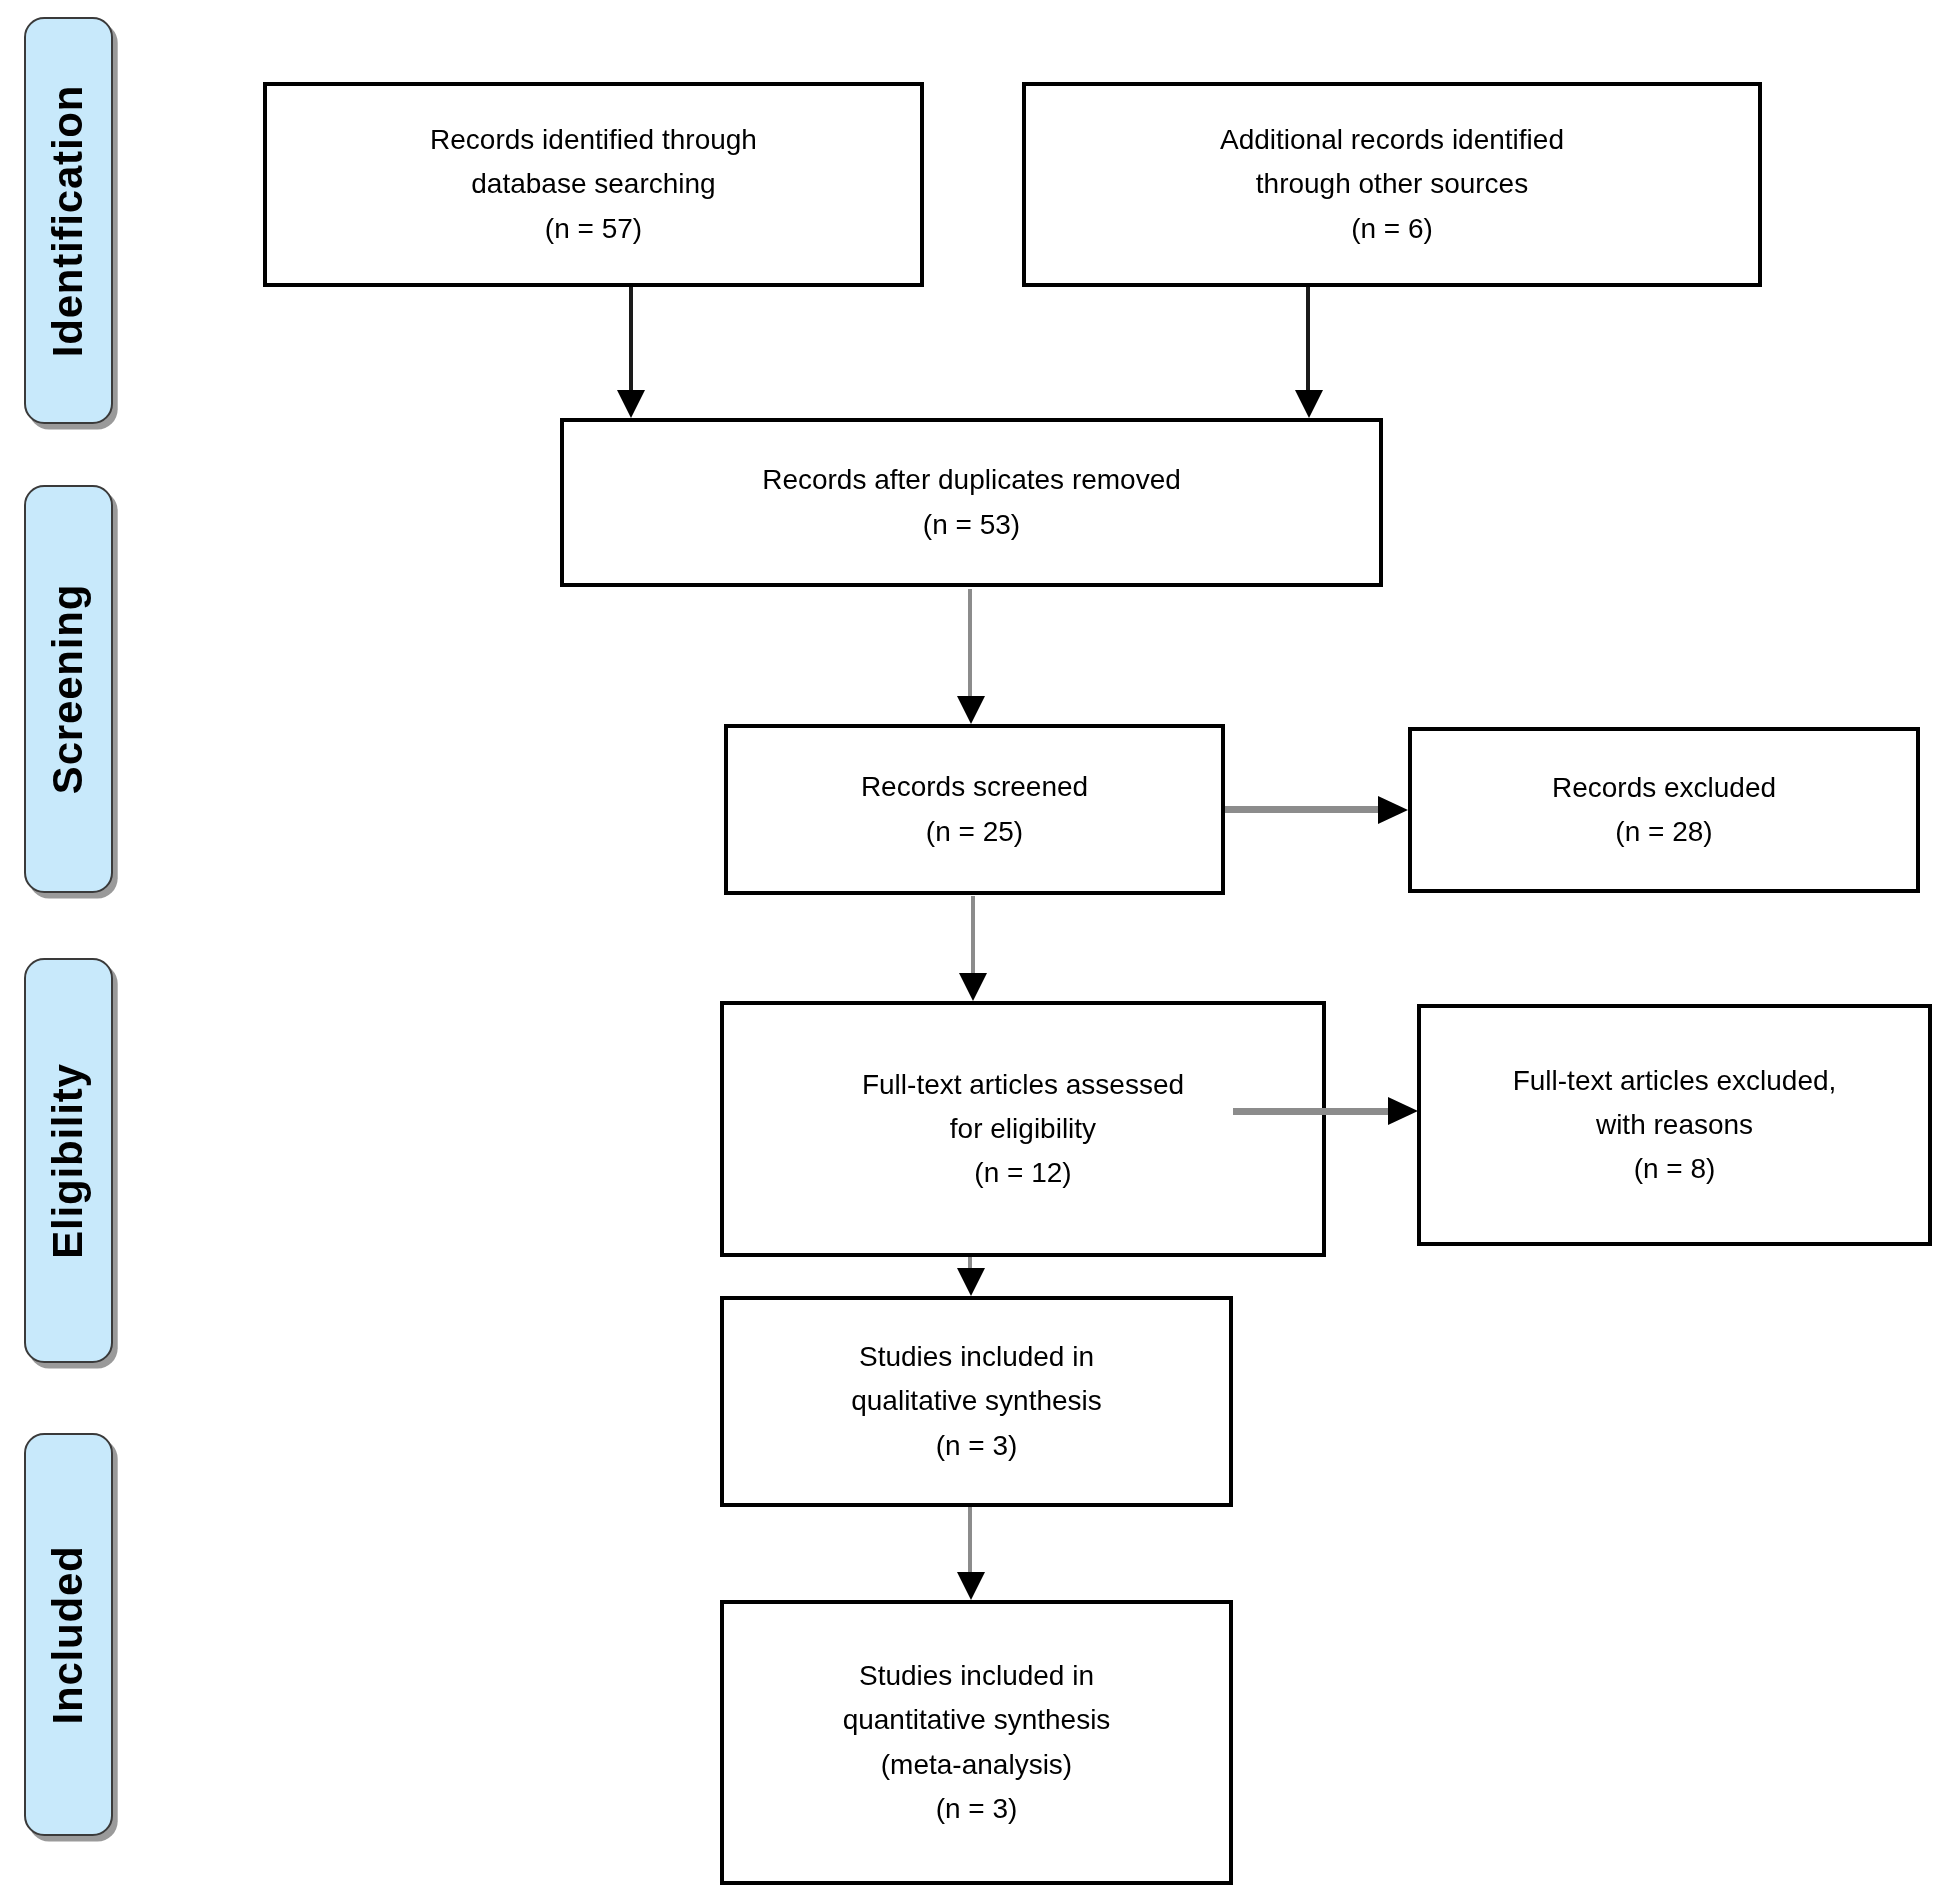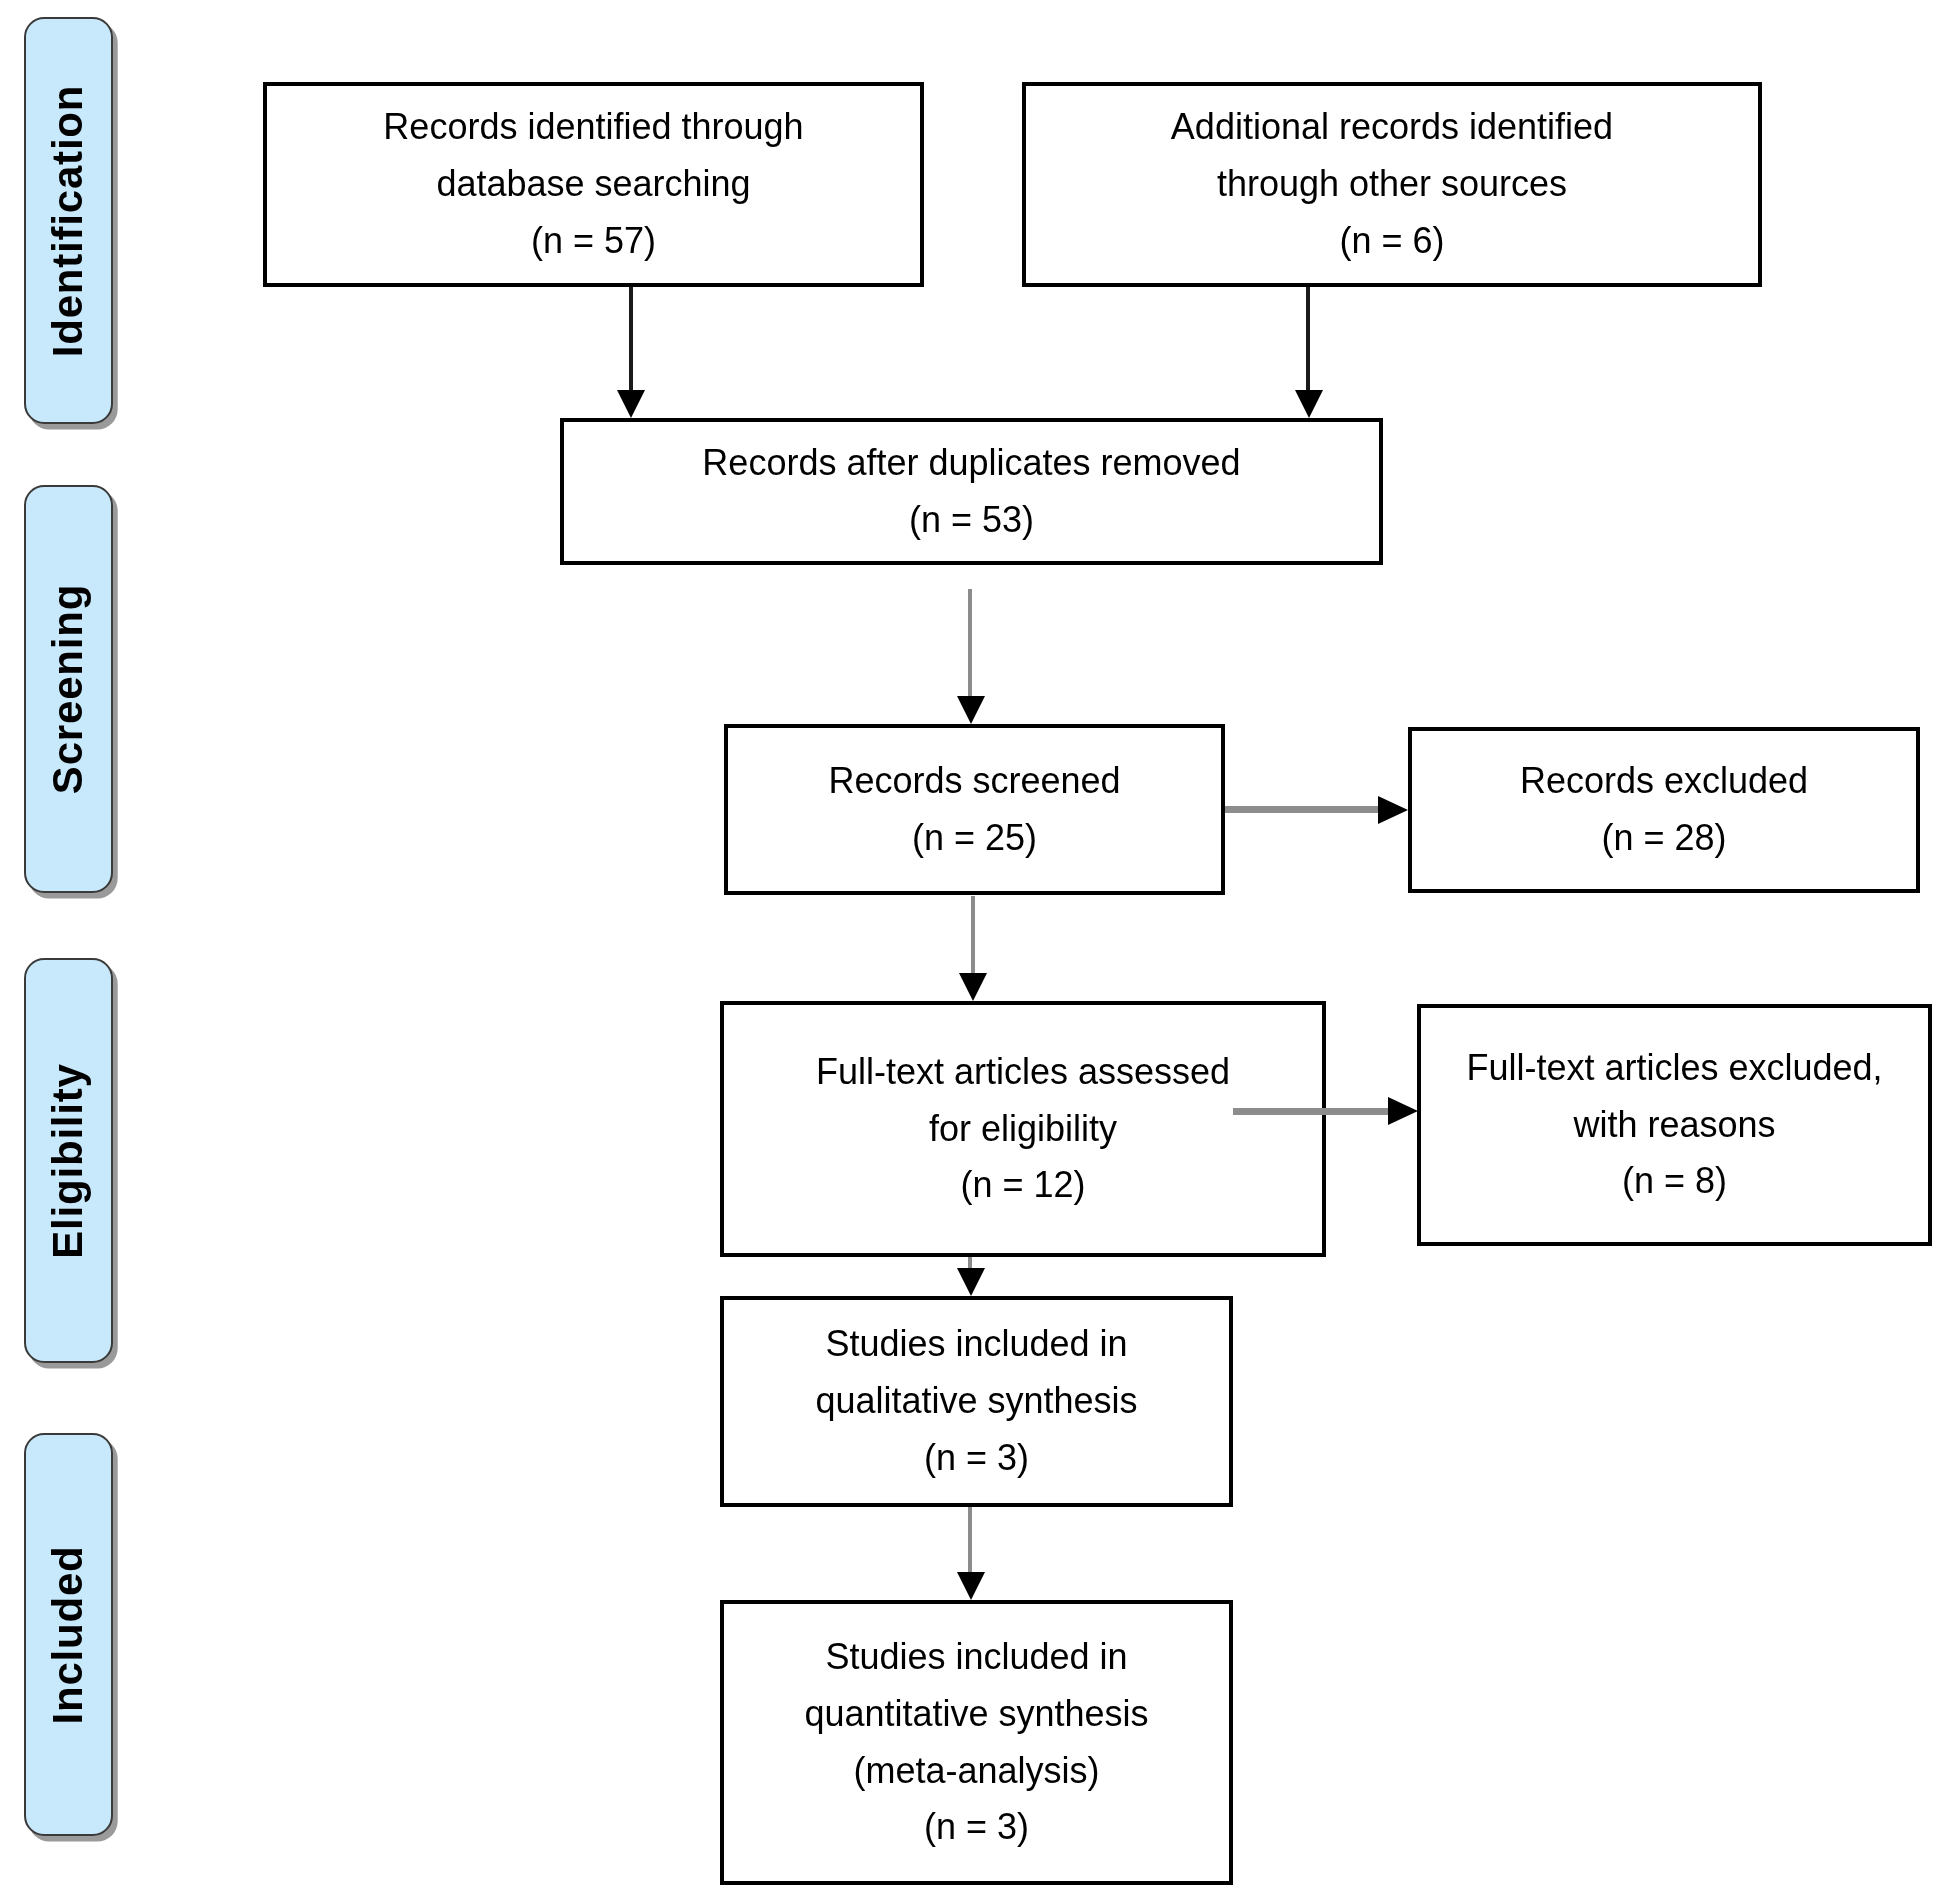--- a/index.html
+++ b/index.html
@@ -49,21 +49,21 @@
     position:absolute;
     background:var(--box-fill);
     border:4.7px solid var(--box-border);
     display:flex;
     align-items:center;
     justify-content:center;
     text-align:center;
   }
   .fbox .btext{
     white-space:pre-line;
-    font-size:36px;
+    font-size:28px;
     line-height:1.58;
   }
   
   .vline{position:absolute;width:3.9px;}
   .hline{position:absolute;height:7px;}
   .line-dark{background:var(--arrow-dark);}
   .line-gray{background:var(--arrow-gray);}
   .head-down{
     position:absolute;width:0;height:0;
     border-left:14px solid transparent;
@@ -98,21 +98,21 @@
   <div class="fbox" style="left:263px;top:82px;width:661px;height:205px;">
     <div class="btext">Records identified through
 database searching
 (n = 57)</div>
   </div>
   <div class="fbox" style="left:1022px;top:82px;width:740px;height:205px;">
     <div class="btext">Additional records identified
 through other sources
 (n = 6)</div>
   </div>
-  <div class="fbox" style="left:560px;top:418px;width:823px;height:147px;">
+  <div class="fbox" style="left:560px;top:418px;width:823px;height:169px;">
     <div class="btext">Records after duplicates removed
 (n = 53)</div>
   </div>
   <div class="fbox" style="left:724px;top:724px;width:501px;height:171px;">
     <div class="btext">Records screened
 (n = 25)</div>
   </div>
   <div class="fbox" style="left:1408px;top:727px;width:512px;height:166px;">
     <div class="btext">Records excluded
 (n = 28)</div>

